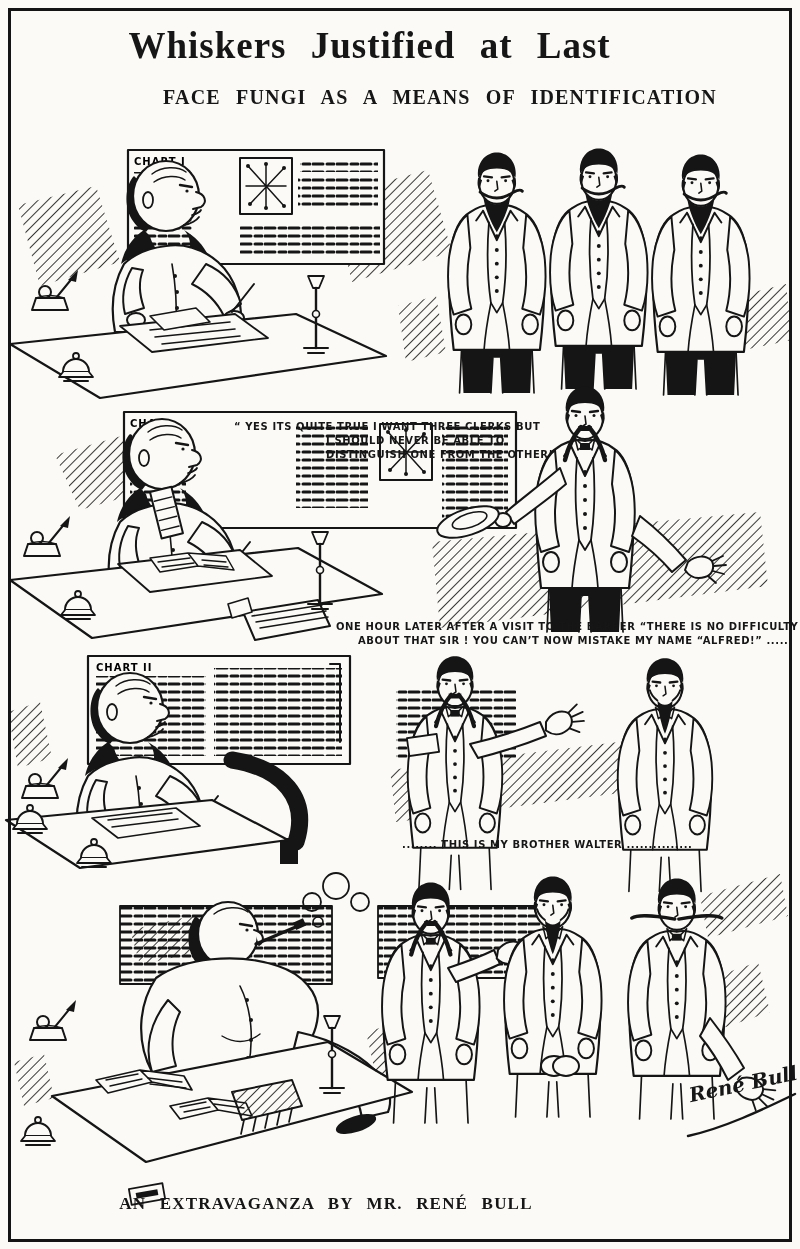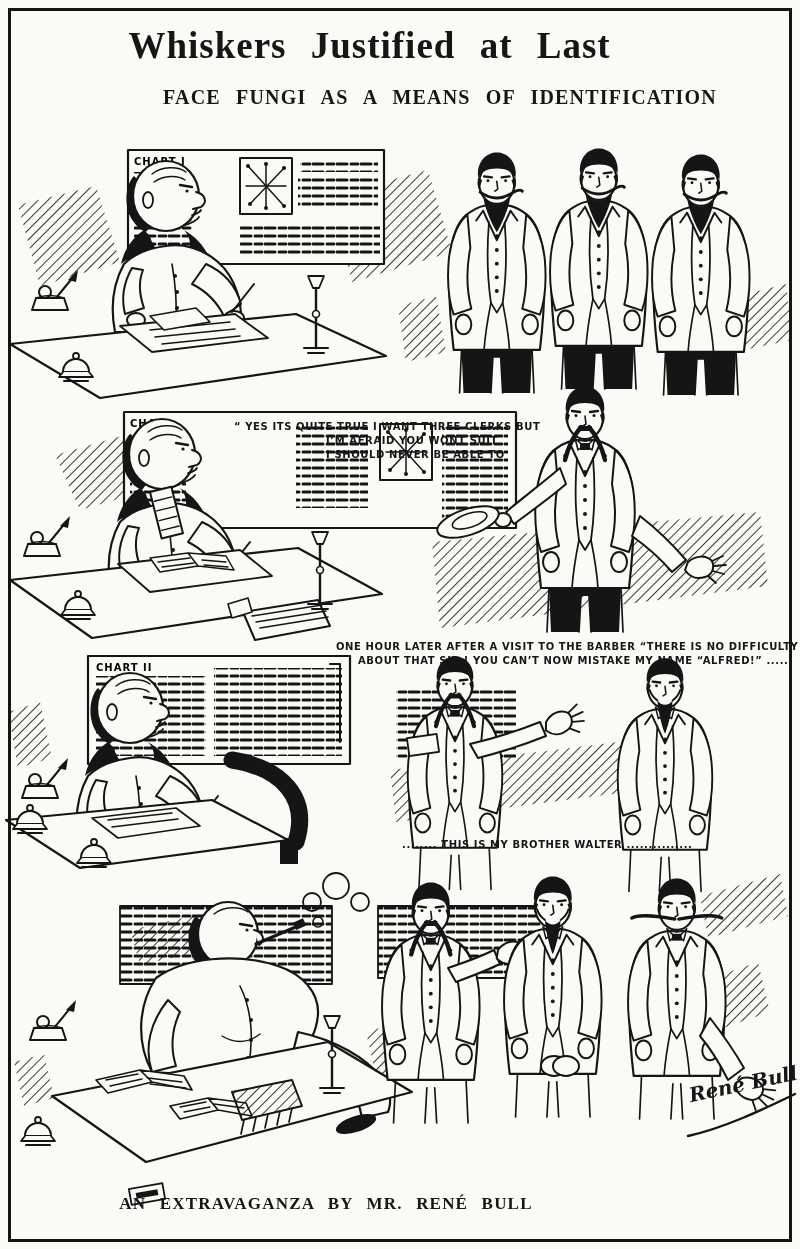--- a/index.html
+++ b/index.html
@@ -12,21 +12,21 @@
   .title{left:0;top:24px;width:739px;text-align:center;
          font-family:"Liberation Serif",serif;font-weight:bold;font-size:37px;
          letter-spacing:1px;word-spacing:14px;}
   .subtitle{left:0;top:86px;width:800px;text-align:center;
          font-family:"Liberation Serif",serif;font-weight:bold;font-size:20px;
          letter-spacing:1.2px;word-spacing:9px;margin-left:40px;}
   .hand{font-family:"DejaVu Sans",sans-serif;font-weight:bold;font-size:10px;
         letter-spacing:0.6px;line-height:14px;white-space:nowrap;}
   .cap1{left:234px;top:396px;margin-top:24px;}
   .cap1 .ind{padding-left:92px;}
-  .cap2{left:336px;top:640px;}
+  .cap2{left:336px;top:620px;}
   .cap2 .ind{padding-left:22px;}
   .cap3{left:380px;top:838px;margin-left:22px;}
   .cap4{left:410px;top:1114px;}
   .sig{left:688px;top:1072px;font-family:"DejaVu Serif",serif;font-style:italic;
        font-weight:bold;font-size:20px;transform:rotate(-12deg);}
   .footer{left:0;top:1194px;width:652px;text-align:center;
          font-family:"Liberation Serif",serif;font-weight:bold;font-size:17px;
          letter-spacing:1.2px;word-spacing:8px;}
   .chartlabel{font-family:"DejaVu Sans",sans-serif;font-weight:bold;font-size:10px;letter-spacing:1px;}
 </style>
@@ -396,22 +396,22 @@
     </g>
   </svg>
 
   <div class="frame"></div>
 
   <div class="txt title">Whiskers Justified at Last</div>
   <div class="txt subtitle">FACE FUNGI AS A MEANS OF IDENTIFICATION</div>
 
   <div class="txt hand cap1">
     <div>“ YES ITS QUITE TRUE  I WANT THREE CLERKS BUT</div>
-    <div class="ind">I’M AFRAID YOU WONT SUIT</div>
     <div class="ind">I SHOULD NEVER BE ABLE TO</div>
+    <div class="ind">DISTINGUISH ONE FROM THE OTHER”</div>
   </div>
 
   <div class="txt hand cap2">
     <div>ONE HOUR LATER AFTER A VISIT TO THE BARBER  “THERE IS NO DIFFICULTY</div>
     <div class="ind">ABOUT THAT SIR !  YOU CAN’T NOW MISTAKE MY NAME “ALFRED!” ......</div>
   </div>
 
   <div class="txt hand cap3">........ THIS IS MY BROTHER WALTER ...............</div>
 
 

